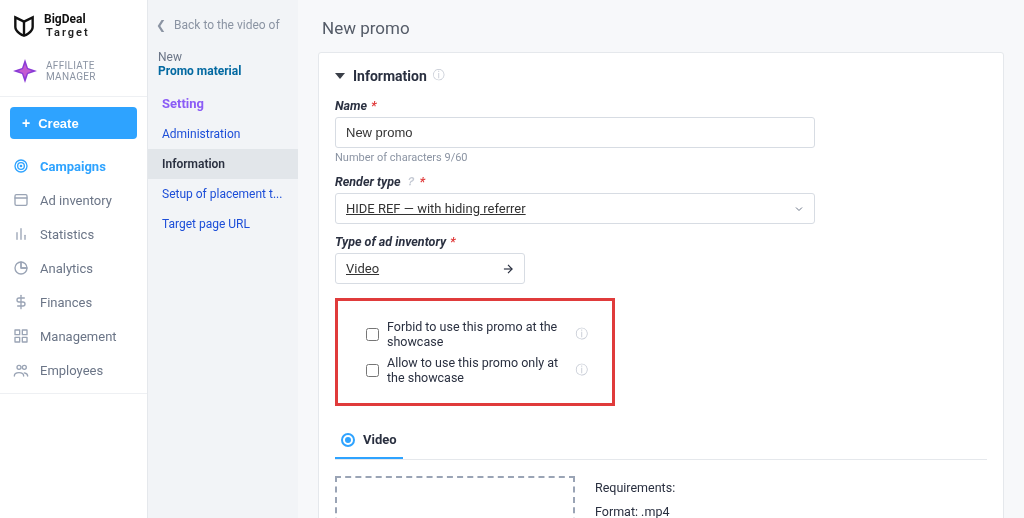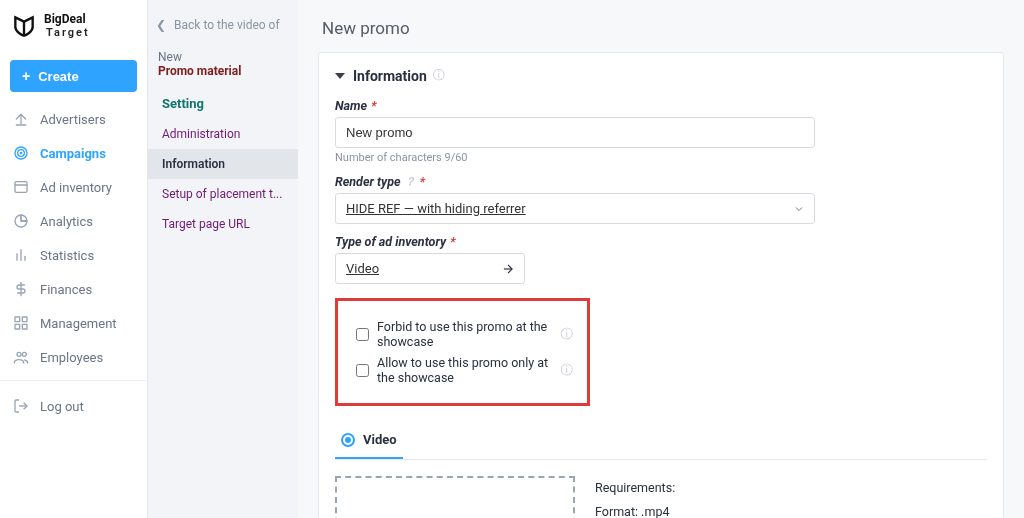--- a/index.html
+++ b/index.html
@@ -24,45 +24,45 @@
   .nav-divider { height:1px; background:#eef0f3; margin:6px 0;}
   .logout { list-style:none; margin:0; padding:0;}
   .logout li { display:flex; align-items:center; padding:10px 12px; color:#6b7587; cursor:pointer;}
   .logout li .nav-icon { width:18px; height:18px; margin-right:10px; display:inline-flex; align-items:center; justify-content:center; color:#9aa4b5;}
 
   
   .col2 { width:150px; background:#f2f4f7; display:flex; flex-direction:column; padding-top:8px;}
   .back-row { display:flex; align-items:center; padding:10px 8px 18px 8px; color:#8b94a3; font-size:12px; cursor:pointer;}
   .back-row .chev { margin-right:8px; font-size:12px;}
   .sec-label { padding:0 10px; font-size:12px; color:#6b7587;}
-  .sec-label.strong { margin-top:4px; font-weight:700; color:#7f1d1d;}
+  .sec-label.strong { margin-top:4px; font-weight:700; color:#0369a1;}
   .sublist { list-style:none; margin:6px 0 0 0; padding:0;}
-  .sublist .heading { font-size:13px; font-weight:700; color:#0f766e; padding:12px 14px 8px 14px;}
-  .sublist li { font-size:12px; padding:8px 14px; color:#701a75; cursor:pointer; white-space:nowrap; overflow:hidden; text-overflow:ellipsis;}
+  .sublist .heading { font-size:13px; font-weight:700; color:#8b5cf6; padding:12px 14px 8px 14px;}
+  .sublist li { font-size:12px; padding:8px 14px; color:#1d4ed8; cursor:pointer; white-space:nowrap; overflow:hidden; text-overflow:ellipsis;}
   .sublist li.sub-active { background:#e2e6ea; color:#2a3040; font-weight:600;}
 
   
   .main { flex:1; padding:8px 20px 20px 20px; overflow:auto;}
   .page-title { font-size:17px; color:#555c68; font-weight:400; margin:10px 0 14px 4px;}
   .panel { background:#fff; border:1px solid #e5e8ec; border-radius:3px; padding:6px 16px 20px 16px;}
   .section-header { display:flex; align-items:center; padding:8px 0 4px 0; border-bottom:0;}
   .section-header .caret { width:0;height:0; border-left:5px solid transparent; border-right:5px solid transparent; border-top:6px solid #3a3f48; margin-right:8px;}
   .section-header .stitle { font-weight:700; font-size:14px; color:#2a3040;}
   .section-header .info-dot { margin-left:6px; color:#c4c9d3; font-size:12px;}
   .field { margin-top:10px;}
   .field-label { font-size:12.5px; color:#2a3040; font-weight:700; margin-bottom:4px; display:flex; align-items:flex-start;font-style:italic;}
   .req { color:#e03b3b; margin-left:4px; font-weight:700;}
   .help-icon { color:#c4c9d3; margin-left:4px; font-size:11px;}
   .text-input, .select { width:480px; max-width:100%; border:1px solid #d7dce3; border-radius:3px; padding:7px 10px; font-size:13px; color:#333; background:#fff;}
   .hint { font-size:11px; color:#8b94a3; margin-top:3px;}
   .select-row { position:relative; width:480px;text-decoration:underline;}
   .select-row .chev-down { position:absolute; right:10px; top:50%; transform:translateY(-50%); color:#6b7587; pointer-events:none;}
   .narrow { width:190px;}
   .arrow-right { position:absolute; right:10px; top:50%; transform:translateY(-50%); color:#2a3040; }
-  .checks-box { border:3px solid #e03b3b; padding:12px 14px; margin-top:14px; width:255px;}
+  .checks-box { border:3px solid #e03b3b; padding:12px 24px; margin-top:14px; width:280px;}
   .check-row { display:flex; align-items:center; font-size:12.5px; color:#2a3040; margin:6px 0;}
   .check-row input { margin-right:8px; accent-color:#2ea3ff;}
   .check-row .info-dot { margin-left:6px; color:#c4c9d3;}
   .tabs { margin-top:18px; border-bottom:1px solid #e5e8ec; display:flex;}
   .tab { display:flex; align-items:center; padding:8px 6px 10px 6px; border-bottom:2px solid #2ea3ff; color:#2a3040; font-weight:700; font-size:13px;}
   .tab .radio { width:14px; height:14px; border:2px solid #2ea3ff; border-radius:50%; margin-right:8px; display:inline-flex; align-items:center; justify-content:center;}
   .tab .radio .dot { width:6px; height:6px; background:#2ea3ff; border-radius:50%;}
   .media-row { display:flex; margin-top:16px; align-items:flex-start;}
   .dropzone { width:240px; height:100px; border:2px dashed #9aa4b5; display:flex; align-items:center; justify-content:center; color:#6f7a8c; font-size:16px; text-align:center; padding:10px;}
   .req-list { margin-left:20px; font-size:12.5px; color:#2a3040; line-height:1.9;}
@@ -79,36 +79,37 @@
         <svg width="26" height="26" viewBox="0 0 24 24" fill="none" stroke="#111" stroke-width="2.2">
           <path d="M4 4 L12 8 L20 4 L20 13 C20 18 12 21 12 21 C12 21 4 18 4 13 Z"></path>
           <path d="M12 8 L12 21"></path>
         </svg>
       </span>
       <div class="brand-text">
         <span>BigDeal</span>
         <span class="sub">Target</span>
       </div>
     </div>
+    <div class="role-row">
+      <span class="avatar">
+        <svg width="30" height="30" viewBox="0 0 30 30">
+          <g transform="translate(15,15)">
+            <polygon points="0,-12 3,-3 12,0 3,3 0,12 -3,3 -12,0 -3,-3" fill="#8a3bd6"></polygon>
+            <polygon points="0,-7 2,-2 7,0 2,2 0,7 -2,2 -7,0 -2,-2" fill="#c45bd1"></polygon>
+          </g>
+        </svg>
+      </span>
+      <span class="role-label">AFFILIATE MANAGER</span>
+    </div>
     <button class="create-btn">
       <span class="plus">+</span>
       <span>Create</span>
     </button>
 
     <ul class="nav" id="nav-list">
-        <li>
-          <span class="nav-icon">
-            <svg width="16" height="16" viewBox="0 0 24 24" fill="none" stroke="currentColor" stroke-width="2" stroke-linecap="round" stroke-linejoin="round">
-              <path d="M12 19V6"></path>
-              <polyline points="5 12 12 5 19 12"></polyline>
-              <line x1="5" y1="21" x2="19" y2="21"></line>
-            </svg>
-          </span>
-          <span>Advertisers</span>
-        </li>
         <li class="active">
           <span class="nav-icon">
             <svg width="16" height="16" viewBox="0 0 24 24" fill="none" stroke="currentColor" stroke-width="2" stroke-linecap="round" stroke-linejoin="round">
               <circle cx="12" cy="12" r="9"></circle>
               <circle cx="12" cy="12" r="5"></circle>
               <circle cx="12" cy="12" r="1"></circle>
             </svg>
           </span>
           <span>Campaigns</span>
         </li>
@@ -117,35 +118,35 @@
             <svg width="16" height="16" viewBox="0 0 24 24" fill="none" stroke="currentColor" stroke-width="2" stroke-linecap="round" stroke-linejoin="round">
               <rect x="3" y="4" width="18" height="16" rx="2"></rect>
               <line x1="3" y1="9" x2="21" y2="9"></line>
             </svg>
           </span>
           <span>Ad inventory</span>
         </li>
         <li>
           <span class="nav-icon">
             <svg width="16" height="16" viewBox="0 0 24 24" fill="none" stroke="currentColor" stroke-width="2" stroke-linecap="round" stroke-linejoin="round">
-              <path d="M21 12A9 9 0 1 1 12 3v9z"></path>
-              <path d="M12 3a9 9 0 0 1 9 9h-9z"></path>
-            </svg>
-          </span>
-          <span>Analytics</span>
-        </li>
-        <li>
-          <span class="nav-icon">
-            <svg width="16" height="16" viewBox="0 0 24 24" fill="none" stroke="currentColor" stroke-width="2" stroke-linecap="round" stroke-linejoin="round">
               <line x1="6" y1="20" x2="6" y2="10"></line>
               <line x1="12" y1="20" x2="12" y2="4"></line>
               <line x1="18" y1="20" x2="18" y2="14"></line>
             </svg>
           </span>
           <span>Statistics</span>
+        </li>
+        <li>
+          <span class="nav-icon">
+            <svg width="16" height="16" viewBox="0 0 24 24" fill="none" stroke="currentColor" stroke-width="2" stroke-linecap="round" stroke-linejoin="round">
+              <path d="M21 12A9 9 0 1 1 12 3v9z"></path>
+              <path d="M12 3a9 9 0 0 1 9 9h-9z"></path>
+            </svg>
+          </span>
+          <span>Analytics</span>
         </li>
         <li>
           <span class="nav-icon">
             <svg width="16" height="16" viewBox="0 0 24 24" fill="none" stroke="currentColor" stroke-width="2" stroke-linecap="round" stroke-linejoin="round">
               <line x1="12" y1="2" x2="12" y2="22"></line>
               <path d="M17 6H9a3 3 0 0 0 0 6h6a3 3 0 0 1 0 6H7"></path>
             </svg>
           </span>
           <span>Finances</span>
         </li>
@@ -166,32 +167,20 @@
               <circle cx="9" cy="8" r="3"></circle>
               <path d="M2 21c0-3 3-5 7-5s7 2 7 5"></path>
               <circle cx="17" cy="8" r="3"></circle>
               <path d="M22 21c0-2-1.5-4-5-4.7"></path>
             </svg>
           </span>
           <span>Employees</span>
         </li>
       </ul>
     <div class="nav-divider"></div>
-    <ul class="logout">
-      <li>
-        <span class="nav-icon">
-          <svg width="16" height="16" viewBox="0 0 24 24" fill="none" stroke="currentColor" stroke-width="2">
-              <path d="M9 21H5a2 2 0 0 1-2-2V5a2 2 0 0 1 2-2h4"></path>
-              <polyline points="16 17 21 12 16 7"></polyline>
-              <line x1="21" y1="12" x2="9" y2="12"></line>
-            </svg>
-        </span>
-        <span>Log out</span>
-      </li>
-    </ul>
   </aside>
 
   <aside class="col2">
     <div class="back-row">
       <span class="chev">❮</span>
       <span>Back to the video of</span>
     </div>
     <div class="sec-label">New</div>
     <div class="sec-label strong" style="margin-top:0;">Promo material</div>
     <ul class="sublist" id="sublist">

